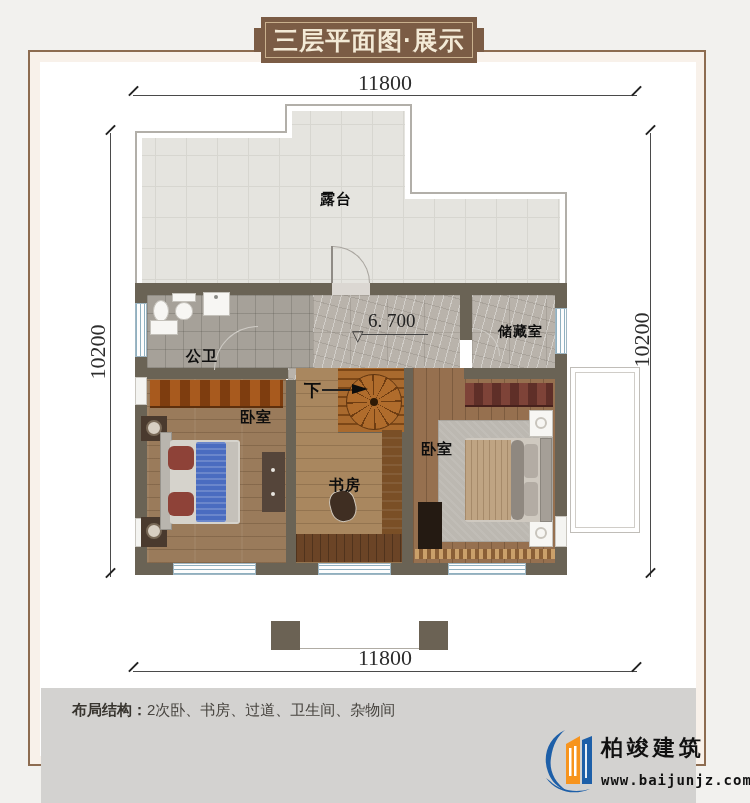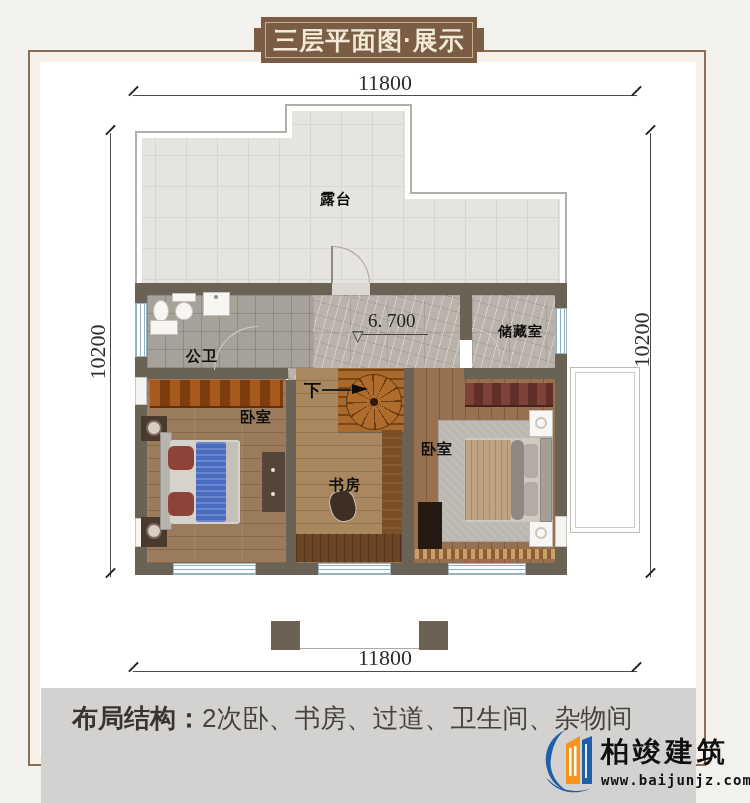--- a/index.html
+++ b/index.html
@@ -40,26 +40,26 @@
   .tileTer{position:absolute;background:#b2afa9;}
   .tileTerW{position:absolute;background:#ffffff;}
   .tileTerF{position:absolute;background-color:#e5e4df;
     background-image:linear-gradient(#d7d6d0 1px,transparent 1px),linear-gradient(90deg,#d7d6d0 1px,transparent 1px);
     background-size:31px 31px;}
   .room-label{position:absolute;font-weight:bold;font-size:15px;color:#0d0d0d;letter-spacing:1px;white-space:nowrap;}
   .white-fix{position:absolute;background:#f7f6f3;border:1px solid #c4c1ba;box-sizing:border-box;}
   .arc{position:absolute;box-sizing:border-box;}
   
   .panel{position:absolute;left:41px;top:688px;width:655px;height:115px;background:#d3d2d0;}
-  .layout-line{position:absolute;left:72px;top:701px;font-size:26px;color:#47443f;white-space:nowrap;text-align:right;}
+  .layout-line{position:absolute;left:72px;top:701px;font-size:15px;color:#47443f;white-space:nowrap;text-align:right;}
   .layout-line .lab{font-weight:bold;color:#38352f;}
   .area-line{position:absolute;left:228px;top:734px;font-size:26px;font-weight:bold;color:#8a5a38;white-space:nowrap;}
   .area-line .dia{color:#7a4a28;margin-right:2px;}
   
-  .logo-name{position:absolute;left:601px;top:733px;font-size:28px;font-weight:900;color:#101010;letter-spacing:4px;white-space:nowrap;}
+  .logo-name{position:absolute;left:601px;top:733px;font-size:22px;font-weight:900;color:#101010;letter-spacing:4px;white-space:nowrap;}
   .logo-url{position:absolute;left:601px;top:772px;font-family:"DejaVu Sans Mono",monospace;font-size:14px;font-weight:bold;color:#111;letter-spacing:1px;white-space:nowrap;}
 </style>
 </head>
 <body>
 
 <div class="stage">
 
   <div class="frame-box"></div>
   <div class="inner-white"></div>
 

